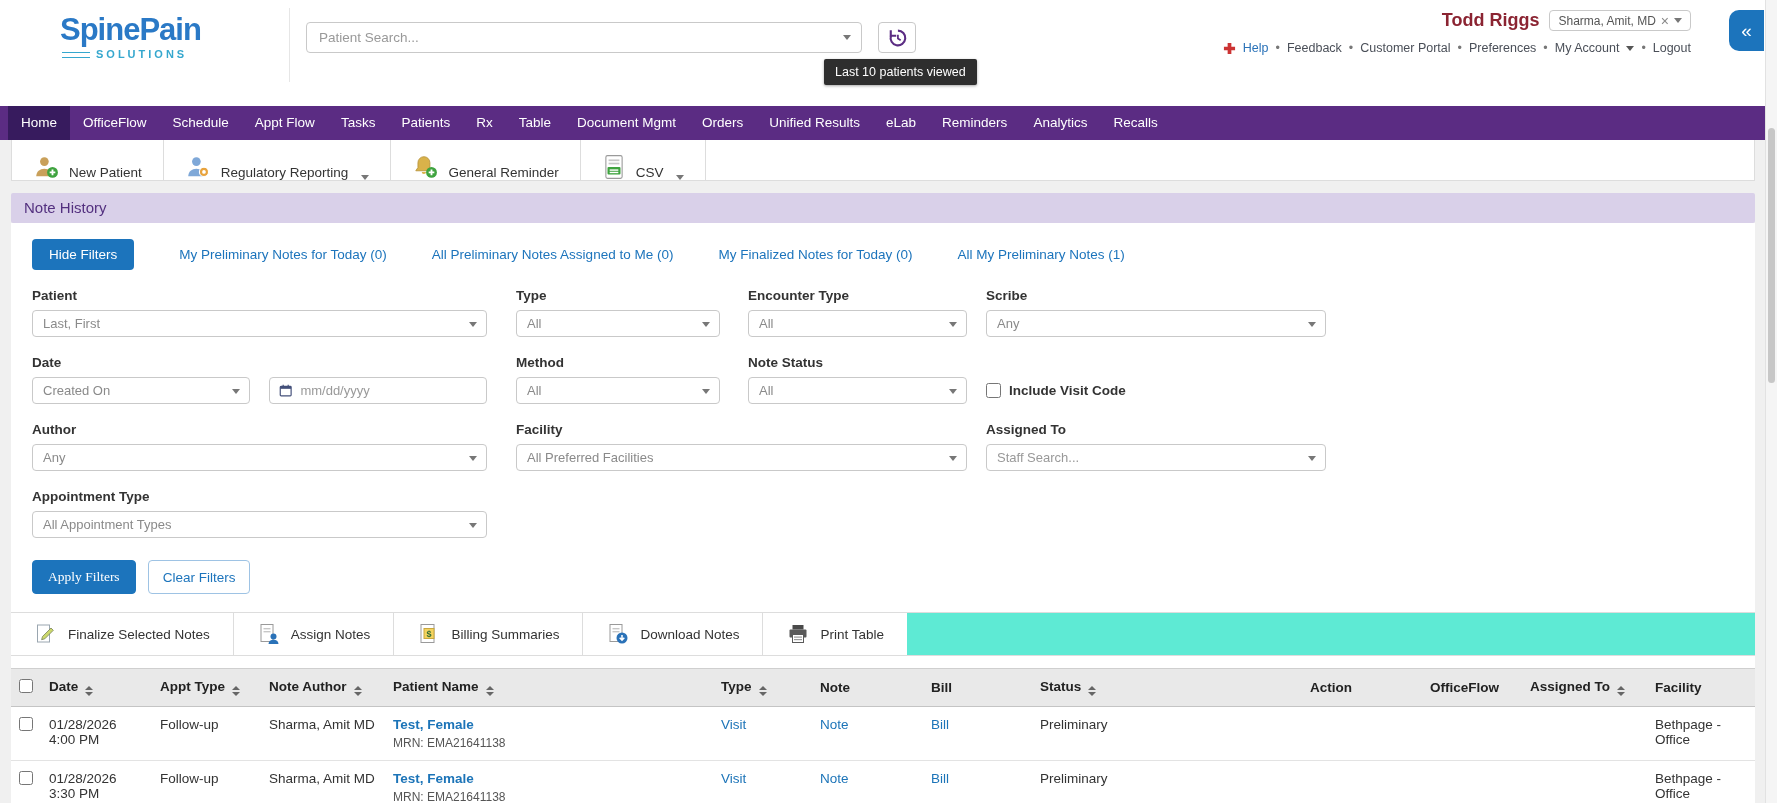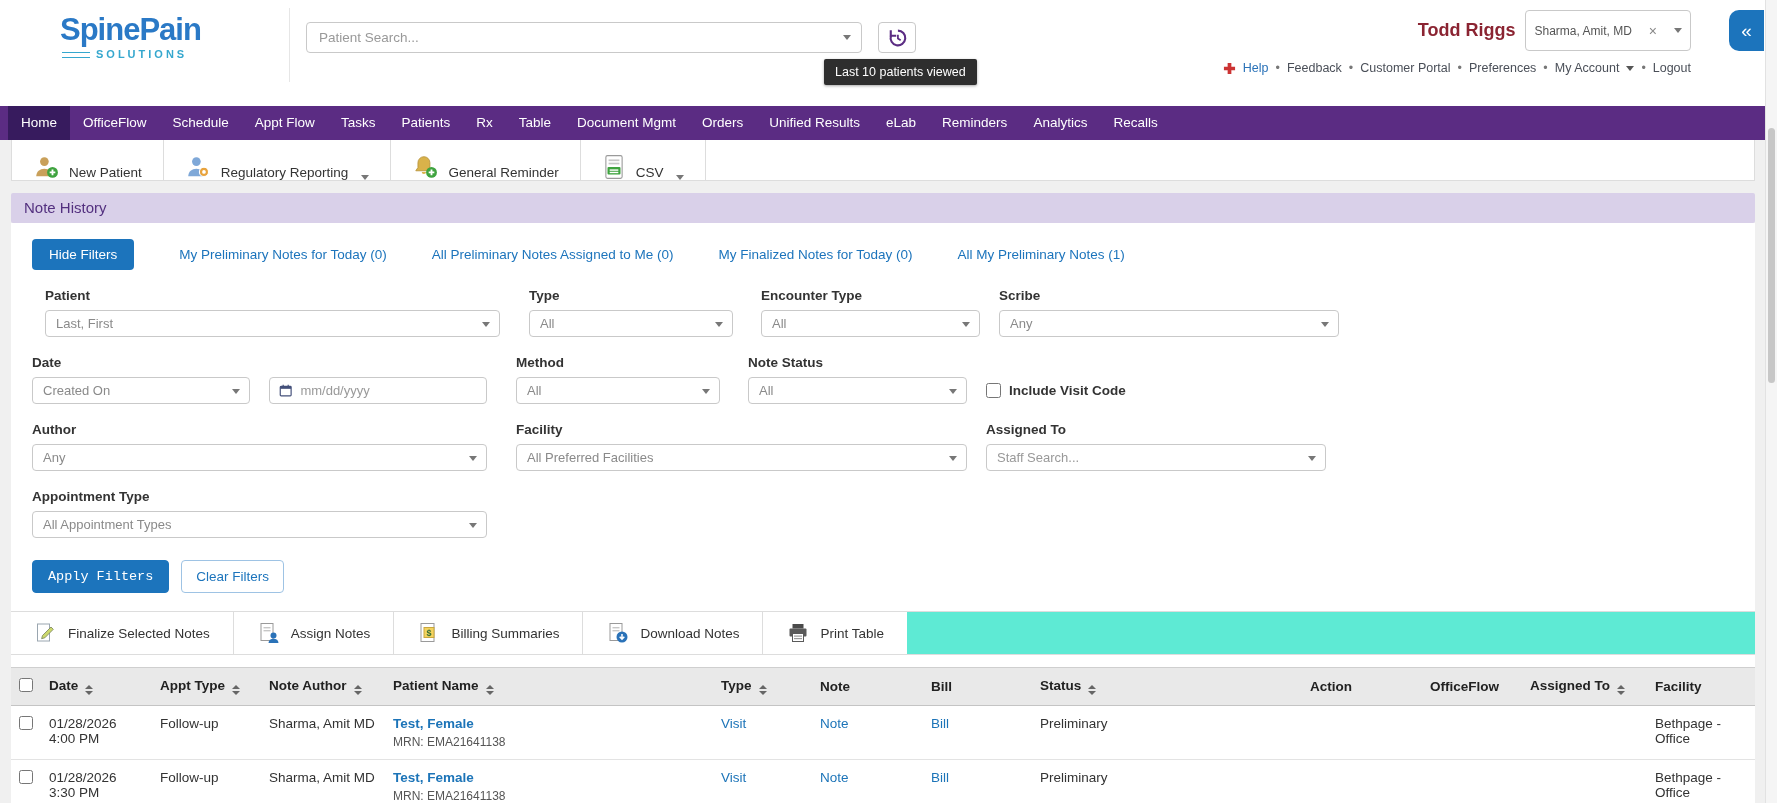--- a/index.html
+++ b/index.html
@@ -16,21 +16,21 @@
   .search-wrap { position:absolute; left:306px; top:22px; width:556px; }
   .patient-search { width:100%; height:31px; border:1px solid #c9c9c9; border-radius:4px; padding:0 30px 0 12px; font-size:13.5px; color:#333; font-family:inherit; outline:none; }
   .patient-search::placeholder { color:#999; }
   .caret { width:0; height:0; border-left:4.5px solid transparent; border-right:4.5px solid transparent; border-top:5px solid #777; display:inline-block; }
   .search-caret { position:absolute; right:11px; top:13px; }
   .history-btn { position:absolute; left:878px; top:22px; width:38px; height:31px; border:1px solid #c9c9c9; border-radius:4px; background:#fff; display:flex; align-items:center; justify-content:center; cursor:pointer; }
   .tooltip { position:absolute; left:824px; top:59px; background:#2e2e2e; color:#fff; font-size:12.5px; padding:6px 11px; border-radius:2px; white-space:nowrap; box-shadow:0 1px 3px rgba(0,0,0,.35); z-index:6; }
   .user-area { position:absolute; right:74px; top:10px; }
   .user-line { display:flex; align-items:center; gap:10px; justify-content:flex-end; }
   .user-name { font-size:18px; font-weight:bold; color:#8B2432; }
-  .provider-box { display:inline-flex; align-items:center; border:1px solid #c9c9c9; border-radius:4px; height:41px; padding:0 8px; font-size:12px; color:#555; gap:17px; background:#fff; cursor:pointer; }
+  .provider-box { display:inline-flex; align-items:center; border:1px solid #c9c9c9; border-radius:4px; height:21px; padding:0 8px; font-size:12px; color:#555; gap:5px; background:#fff; cursor:pointer; }
   .provider-clear { color:#888; font-size:14px; line-height:1; cursor:pointer; }
   .header-links { margin-top:10px; display:flex; align-items:center; justify-content:flex-end; gap:7px; font-size:12.5px; }
   .header-links a { color:#4a4f58; text-decoration:none; cursor:pointer; }
   .header-links a.help-link { color:#2A72B8; }
   .sep::before { content:"\2022"; color:#777; }
   .collapse-btn { position:absolute; top:10px; right:13px; width:35px; height:41px; background:#1C74BC; border:none; border-radius:10px 0 0 10px; color:#fff; font-size:19px; display:flex; align-items:center; justify-content:center; cursor:pointer; z-index:3; font-family:inherit; }
 
   
   .main-nav { position:absolute; top:90px; left:0; width:1765px; height:34px; background:#5B2C83; display:flex; padding-left:8px; z-index:2;margin-top:16px; }
   .nav-item { color:#fff; font-size:13.5px; line-height:34px; padding:0 13px; text-decoration:none; cursor:pointer; white-space:nowrap; }
@@ -58,21 +58,21 @@
   .date-input input::placeholder { color:#999; }
   .combo-input { height:27px; border:1px solid #c9c9c9; border-radius:4px; display:flex; align-items:center; padding:0 24px 0 10px; position:relative; background:#fff; }
   .combo-input input { border:none; outline:none; font-size:13px; width:100%; font-family:inherit; }
   .combo-input input::placeholder { color:#999; }
   .combo-input .caret { position:absolute; right:9px; top:11px; }
   .check-group { display:flex; align-items:center; gap:8px; height:27px; }
   .check-group input { width:15px; height:15px; cursor:pointer; }
   .check-group span { font-weight:bold; font-size:13.5px; }
 
   .filter-actions { margin:22px 0 0 21px; display:flex; gap:12px; }
-  .btn-primary { background:#1C74BC; color:#fff; border:1px solid #1C74BC; border-radius:4px; padding:8px 15px; font-size:13.5px; cursor:pointer; font-family:Liberation Mono, monospace; }
+  .btn-primary { background:#1C74BC; color:#fff; border:1px solid #1C74BC; border-radius:4px; padding:8px 15px; font-size:13.5px; cursor:pointer; font-family:Liberation Serif, serif; }
   .btn-secondary { background:#fff; color:#1C74BC; border:1px solid #9EC3E4; border-radius:4px; padding:8px 14px; font-size:13.5px; cursor:pointer; font-family:inherit; }
 
   .note-actions { margin-top:18px; border-top:1px solid #ddd; border-bottom:1px solid #ddd; display:flex; height:44px; background:#5eead4; }
   .na-btn { display:flex; align-items:center; gap:10px; padding:0 23px; border:none; border-right:1px solid #ddd; background:#fff; font-size:13.5px; color:#333; cursor:pointer; font-family:inherit; }
   .na-btn.no-sep { border-right:none; }
 
   table { width:1744px; border-collapse:collapse; margin-top:12px; table-layout:fixed; }
   thead th { background:#E9E9E9; border-top:1px solid #cfcfcf; border-bottom:1px solid #c4c4c4; font-size:13.5px; text-align:left; padding:10px 8px; font-weight:bold; color:#222; }
   tbody td { padding:10px 8px; border-bottom:1px solid #e3e3e3; vertical-align:top; font-size:13.5px; color:#333; }
   .sort { display:inline-flex; flex-direction:column; gap:2px; margin-left:7px; vertical-align:1px; }
@@ -211,21 +211,21 @@
 
       <div class="filter-tabs">
         <button class="hide-filters-btn">Hide Filters</button>
         <a class="filter-link">My Preliminary Notes for Today (0)</a>
         <a class="filter-link">All Preliminary Notes Assigned to Me (0)</a>
         <a class="filter-link">My Finalized Notes for Today (0)</a>
         <a class="filter-link">All My Preliminary Notes (1)</a>
       </div>
 
       <div class="f-row">
-        <div class="fg" style="margin-left:34px;width:455px">
+        <div class="fg" style="margin-left:21px;width:455px">
           <label>Patient</label>
           <div class="select">
             <span>Last, First</span>
             <span class="caret"></span>
           </div>
         </div>
         <div class="fg" style="margin-left:29px;width:204px">
           <label>Type</label>
           <div class="select">
             <span>All</span>

